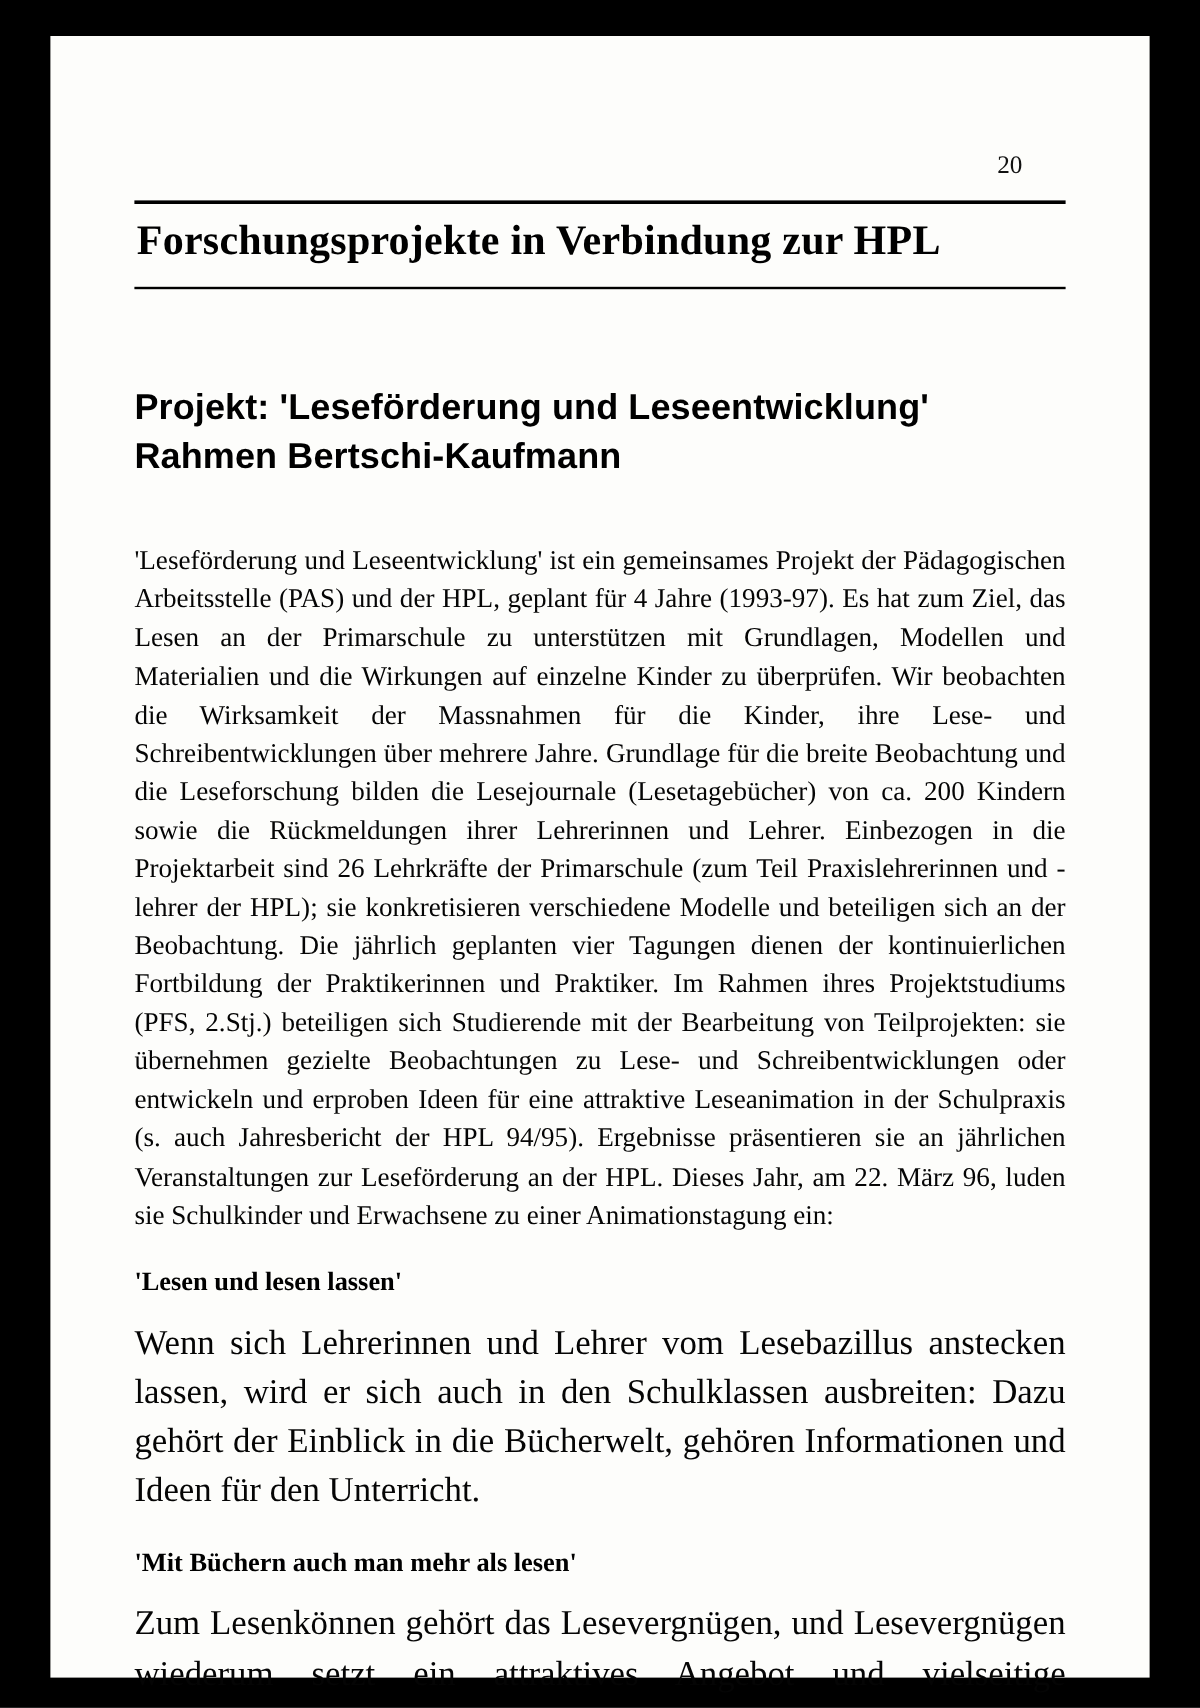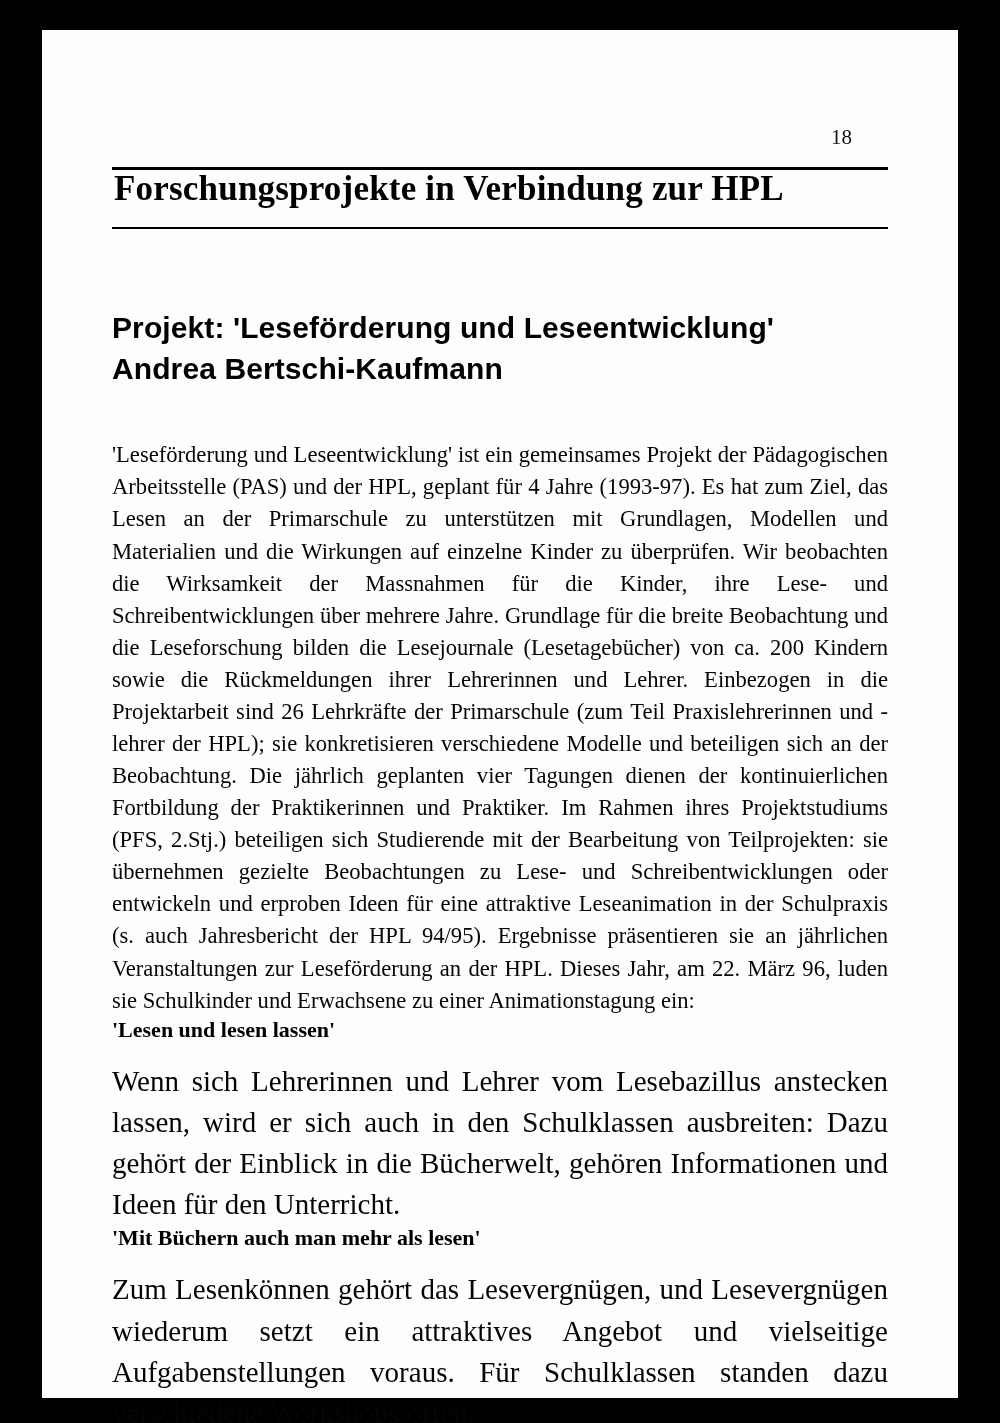--- a/index.html
+++ b/index.html
@@ -51,21 +51,21 @@
     width: 776px;
     margin-top: 4px;
   }
 
   .chapter-title {
     font-family: "Liberation Serif", serif;
     font-size: 35px;
     font-weight: bold;
     letter-spacing: 0.2px;
     color: #000;
-    padding: 0 0 14px 2px;
+    padding: 12px 0 14px 2px;
     line-height: 1.1;
   }
 
   .project-heading {
     margin-top: 78px;
     font-family: "Liberation Sans", sans-serif;
     font-size: 30px;
     font-weight: bold;
     line-height: 1.38;
     color: #000;
@@ -76,20 +76,21 @@
     margin-top: 50px;
     font-family: "Liberation Serif", serif;
     font-size: 22.6px;
     line-height: 1.42;
     text-align: justify;
     color: #050505;
     hyphens: manual;
   }
 
   .sub-quote {
+    margin-top: 26px;
     font-family: "Liberation Serif", serif;
     font-size: 22px;
     font-weight: bold;
     color: #000;
   }
 
   .para {
     margin-top: 18px;
     font-family: "Liberation Serif", serif;
     font-size: 29px;
@@ -97,31 +98,31 @@
     text-align: justify;
     color: #050505;
   }
 </style>
 </head>
 <body>
 
 <div class="page">
   <div class="page-inner">
 
-    <div class="folio">18</div>
+    <div class="folio">20</div>
 
     <div class="rule-top"></div>
 
     <div class="chapter-title">Forschungsprojekte in Verbindung zur HPL</div>
 
     <div class="rule-bottom"></div>
 
     <div class="project-heading">
       <div>Projekt: 'Leseförderung und Leseentwicklung'</div>
-      <div>Andrea Bertschi-Kaufmann</div>
+      <div>Rahmen Bertschi-Kaufmann</div>
     </div>
 
     <div class="body-block">'Leseförderung und Leseentwicklung' ist ein gemeinsames Projekt der Pädagogischen Arbeitsstelle (PAS) und der HPL, geplant für 4 Jahre (1993-97). Es hat zum Ziel, das Lesen an der Primarschule zu unterstützen mit Grundlagen, Modellen und Materialien und die Wirkungen auf einzelne Kinder zu überprüfen. Wir beobachten die Wirksamkeit der Massnahmen für die Kinder, ihre Lese- und Schreibentwicklungen über mehrere Jahre. Grundlage für die breite Beobachtung und die Leseforschung bilden die Lesejournale (Lesetagebücher) von ca. 200 Kindern sowie die Rückmeldungen ihrer Lehrerinnen und Lehrer. Einbezogen in die Projektarbeit sind 26 Lehrkräfte der Primarschule (zum Teil Praxislehrerinnen und -lehrer der HPL); sie konkretisieren verschiedene Modelle und beteiligen sich an der Beobachtung. Die jährlich geplanten vier Tagungen dienen der kontinuierlichen Fortbildung der Praktikerinnen und Praktiker. Im Rahmen ihres Projektstudiums (PFS, 2.Stj.) beteiligen sich Studierende mit der Bearbeitung von Teilprojekten: sie übernehmen gezielte Beobachtungen zu Lese- und Schreibentwicklungen oder entwickeln und erproben Ideen für eine attraktive Leseanimation in der Schulpraxis (s. auch Jahresbericht der HPL 94/95). Ergebnisse präsentieren sie an jährlichen Veranstaltungen zur Leseförderung an der HPL. Dieses Jahr, am 22. März 96, luden sie Schulkinder und Erwachsene zu einer Animationstagung ein:</div>
 
     <div class="sub-quote">'Lesen und lesen lassen'</div>
     <div class="para">Wenn sich Lehrerinnen und Lehrer vom Lesebazillus anstecken lassen, wird er sich auch in den Schulklassen ausbreiten: Dazu gehört der Einblick in die Bücherwelt, gehören Informationen und Ideen für den Unterricht.</div>
 
     <div class="sub-quote">'Mit Büchern auch man mehr als lesen'</div>
     <div class="para">Zum Lesenkönnen gehört das Lesevergnügen, und Lesevergnügen wiederum setzt ein attraktives Angebot und vielseitige Aufgabenstellungen voraus. Für Schulklassen standen dazu verschiedene Workshops offen.</div>
 

